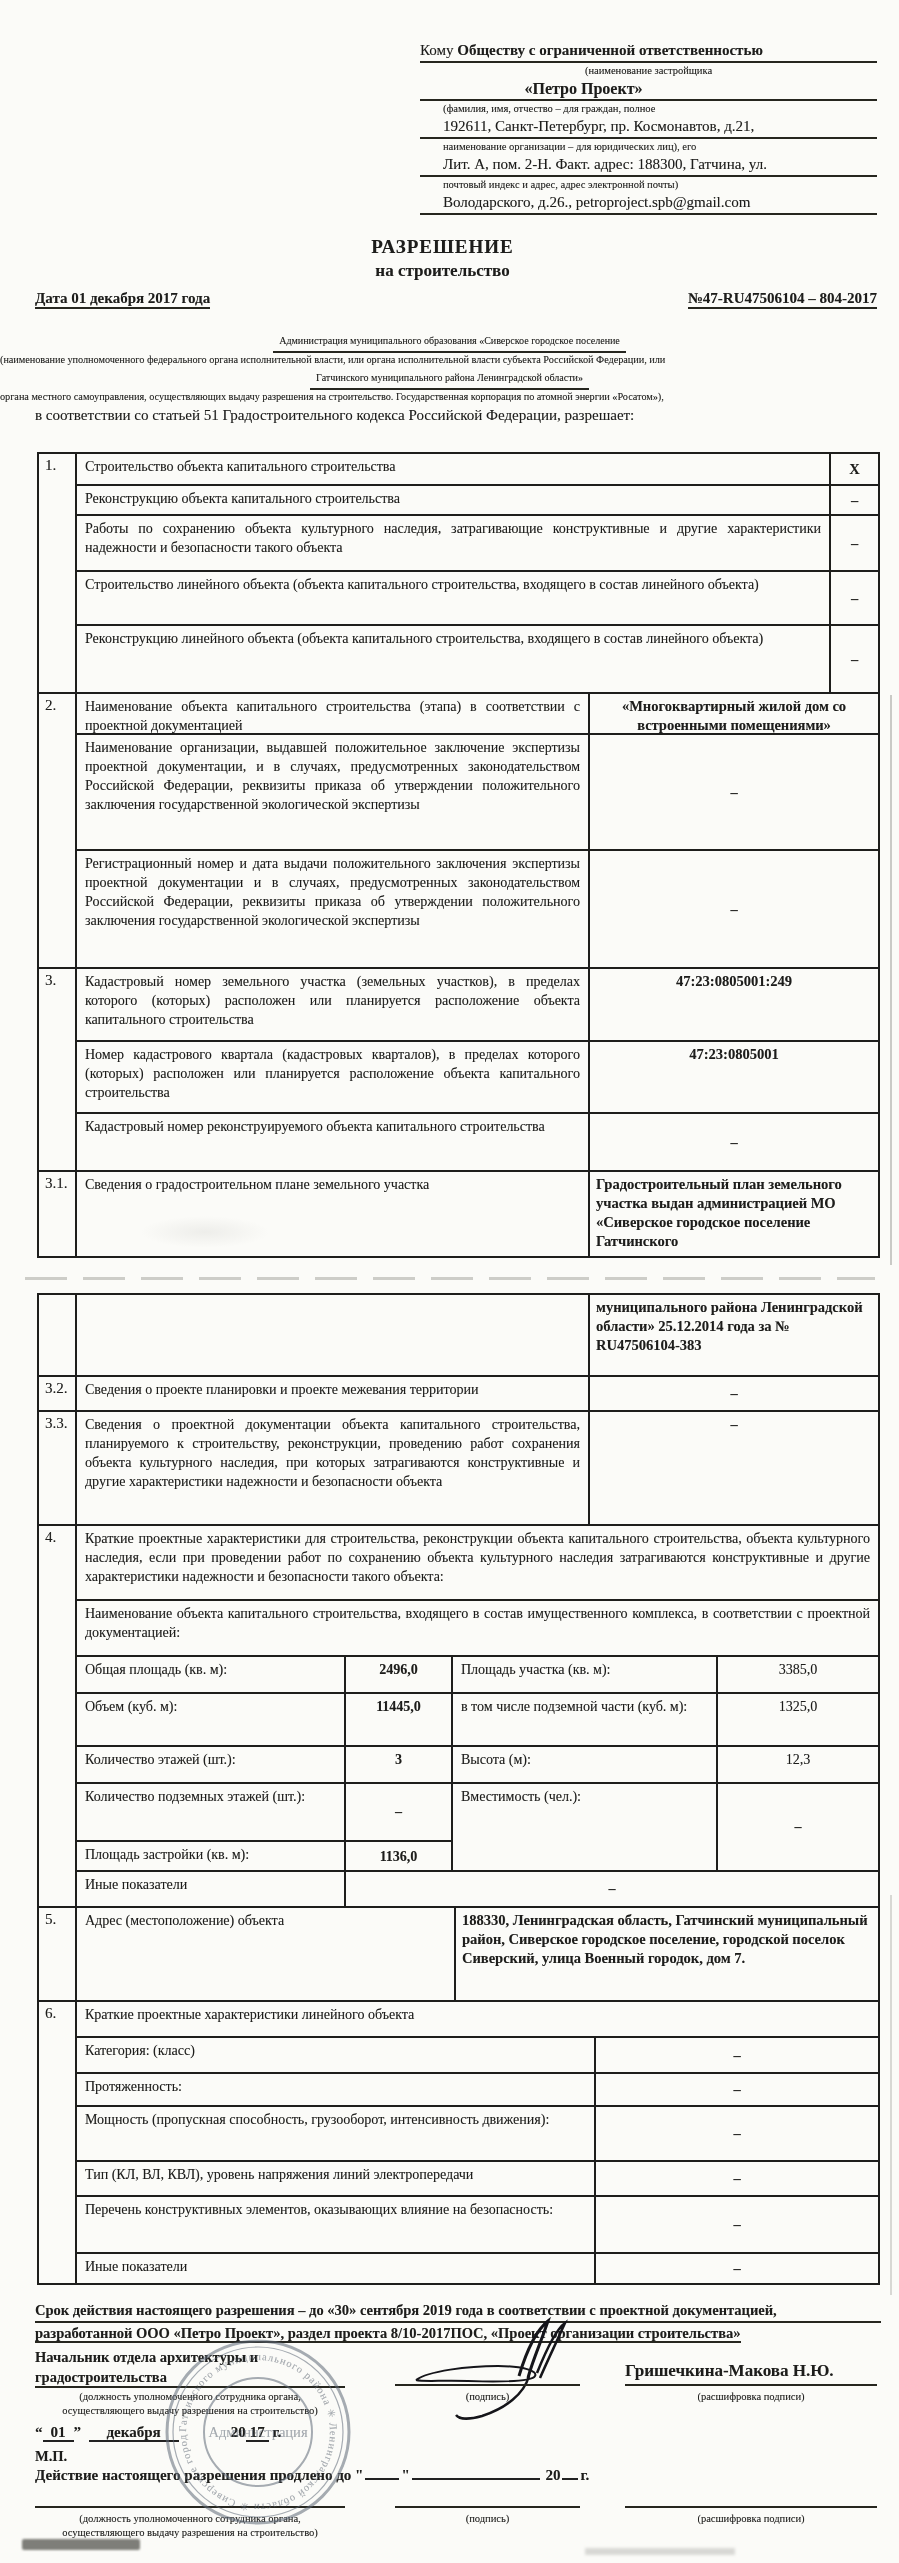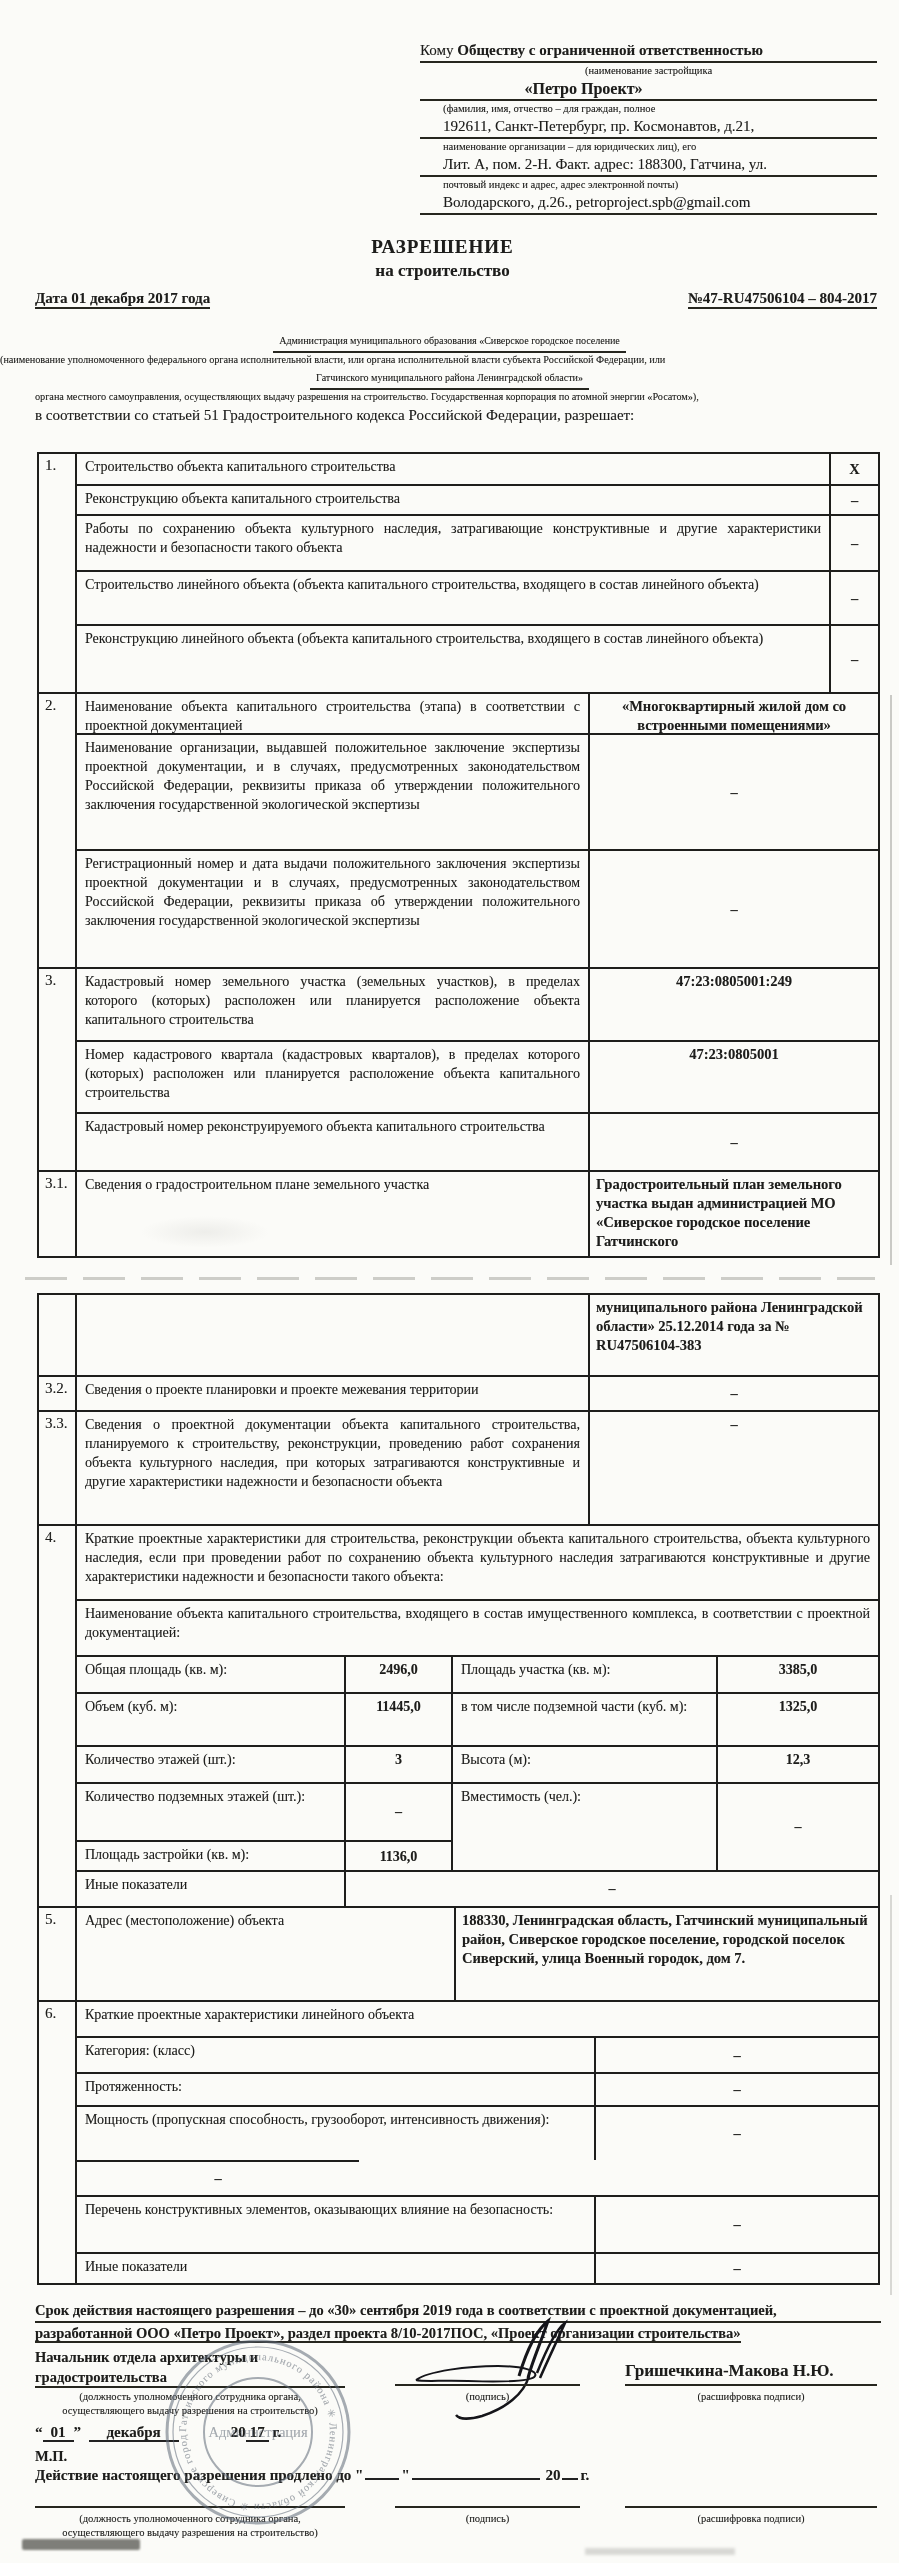--- a/index.html
+++ b/index.html
@@ -20,21 +20,21 @@
   .title .t1{font-size:19px;font-weight:700;letter-spacing:1px}
   .title .t2{font-size:17px;font-weight:700;margin-top:3px}
 
   .dl{position:absolute;top:290px;left:35px;width:842px;display:flex;justify-content:space-between;
       font-weight:700;font-size:15px}
 
   .iss{position:absolute;top:330px;left:0;width:899px}
   .iss .ol{font-weight:400;font-size:10px;text-align:center;line-height:21px}
   .iss .ol span{display:inline-block;border-bottom:2px solid #26261f;padding:0 6px}
   .iss .h1{font-size:10.2px;line-height:14px}
-  .iss .h2{font-size:10.2px;text-align:left;padding-left:35px;line-height:14px}
+  .iss .h2{font-size:10.2px;text-align:left;line-height:14px}
   .iss .intro{font-size:15px;padding-left:35px;margin-top:3px}
 
   
   .t{position:absolute;left:37px;width:843px;border:2px solid #1e1e1c;display:flex;
      flex-direction:column;overflow:hidden;box-sizing:border-box}
   .tr{display:flex;overflow:hidden;flex:0 0 auto;box-sizing:border-box}
   .tr.sec{border-top:2px solid #1e1e1c}
   .tr.bt>.lbl,.tr.bt>.val,.tr.bt>.spn,.tr.bt>.c1,.tr.bt>.c2,.tr.bt>.c3,.tr.bt>.c4,
   .tr.bt>.grp,.tr.bt>.c3g,.tr.bt>.c4g,.tr.bt>.cf{border-top:2px solid #1e1e1c}
   .num{flex:0 0 38px;border-right:2px solid #1e1e1c;padding:3px 2px 0 6px;font-size:15px;box-sizing:border-box}
@@ -46,21 +46,21 @@
        font-size:14.5px;line-height:19px;text-align:center;overflow:hidden;align-items:flex-start}
   .val.mid{align-items:center}
   .val.left{justify-content:flex-start;text-align:left}
   .vx{flex:0 0 47px}
   .vw{flex:0 0 288px}
   .va{flex:0 0 422px}
   .v6{flex:0 0 282px}
   .c1{flex:0 0 269px;border-right:2px solid #1e1e1c}
   .c2{flex:0 0 107px;border-right:2px solid #1e1e1c;text-align:center;font-weight:700}
   .c3{flex:0 0 265px;border-right:2px solid #1e1e1c}
-  .c4{flex:1 1 auto;text-align:center;font-weight:700}
+  .c4{flex:1 1 auto;text-align:center;font-weight:400}
   .c1,.c2,.c3,.c4{box-sizing:border-box;padding:3px 8px;font-size:14px;line-height:19px;overflow:hidden}
   .grp{flex:0 0 376px;display:flex;flex-direction:column;border-right:2px solid #1e1e1c;box-sizing:border-box}
   .grow{display:flex;flex:0 0 auto;box-sizing:border-box;overflow:hidden}
   .grow.gbt{border-top:2px solid #1e1e1c}
   .gc1{flex:0 0 269px;border-right:2px solid #1e1e1c;box-sizing:border-box;padding:3px 8px;font-size:14px;line-height:19px}
   .gc2{flex:1 1 auto;text-align:center;font-weight:700;box-sizing:border-box;padding:3px 8px;font-size:14px;
        display:flex;align-items:center;justify-content:center}
   .c3g{flex:0 0 265px;border-right:2px solid #1e1e1c;box-sizing:border-box;padding:3px 8px;font-size:14px;line-height:19px}
   .c4g{flex:1 1 auto;box-sizing:border-box;font-weight:700;display:flex;align-items:center;justify-content:center;font-size:14px}
   .cf{flex:1 1 auto;box-sizing:border-box;font-weight:700;display:flex;align-items:center;justify-content:center;font-size:14px}
@@ -272,20 +272,21 @@
       <div class="lbl">Протяженность:</div>
       <div class="val v6 mid">–</div>
     </div>
     <div class="tr bt" style="height:55px">
       <div class="num"></div>
       <div class="lbl">Мощность (пропускная способность, грузооборот, интенсивность движения):</div>
       <div class="val v6 mid">–</div>
     </div>
     <div class="tr bt" style="height:35px">
       <div class="num"></div>
+      <div class="lbl">Тип (КЛ, ВЛ, КВЛ), уровень напряжения линий электропередачи</div>
       <div class="val v6 mid">–</div>
     </div>
     <div class="tr bt" style="height:57px">
       <div class="num"></div>
       <div class="lbl">Перечень конструктивных элементов, оказывающих влияние на безопасность:</div>
       <div class="val v6 mid">–</div>
     </div>
     <div class="tr bt" style="height:31px">
       <div class="num"></div>
       <div class="lbl">Иные показатели</div>

